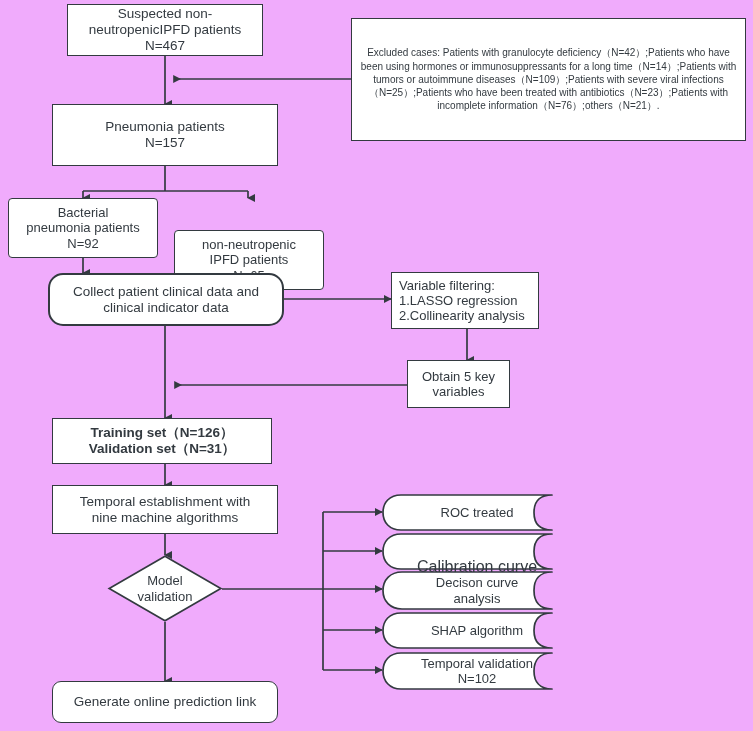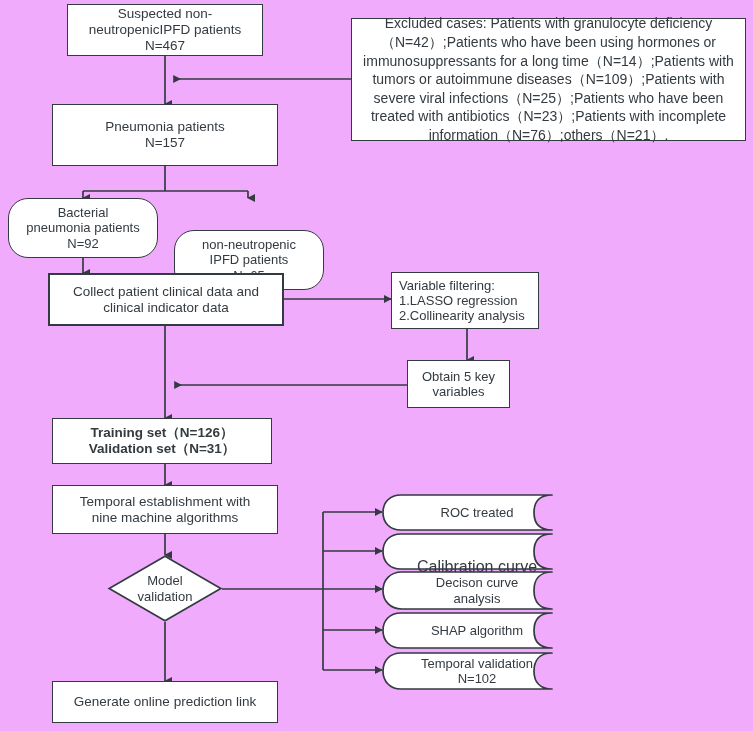--- a/index.html
+++ b/index.html
@@ -30,22 +30,22 @@
     display: flex;
     align-items: center;
     justify-content: center;
     text-align: center;
     background: #ffffff;
     border: 1.6px solid #333a40;
     color: #333a40;
     line-height: 1.18;
     white-space: pre-line;
   }
-  .node.thick { border-width: 2.6px; }
-  .node.rounded { border-radius: 20px; }
+  .node.thick { border-width: 2.6px; border-radius: 15px; }
+  .node.rounded { border-radius: 4px; }
   .node.justify-left {
     justify-content: flex-start;
     text-align: left;
   }
   .pill-wrap {
     position: absolute;
     box-sizing: border-box;
   }
   .pill-wrap svg {
     position: absolute;
@@ -143,21 +143,21 @@
       <path d="M323,670 L382,670" marker-end="url(#arrowRight)"></path>
     </g>
   </svg>
 
   <div class="node" style="left:67px; top:4px; width:196px; height:52px; font-size:13.5px;">
     <span>Suspected  non-
 neutropenicIPFD patients
 N=467</span>
   </div>
 
-  <div class="node justify-left" style="left:351px; top:18px; width:395px; height:123px; font-size:14px; padding:5px 8px; text-align:center; justify-content:center;">
+  <div class="node justify-left" style="left:351px; top:18px; width:395px; height:123px; font-size:10px; padding:5px 8px; text-align:center; justify-content:center;">
     <span style="display:block; width:100%; text-align:center; white-space:normal; line-height:1.33;">Excluded cases: Patients with granulocyte deficiency（N=42）;Patients who have been using hormones or immunosuppressants for a long time（N=14）;Patients with tumors or autoimmune diseases（N=109）;Patients with severe viral infections（N=25）;Patients who have been treated with antibiotics（N=23）;Patients with incomplete information（N=76）;others（N=21）.</span>
   </div>
 
   <div class="node" style="left:52px; top:104px; width:226px; height:62px; font-size:13.5px;">
     <span>Pneumonia patients
 N=157</span>
   </div>
 
   <div class="node rounded" style="left:8px; top:198px; width:150px; height:60px; font-size:13px;">
     <span>Bacterial
@@ -200,21 +200,21 @@
   <div class="diamond-wrap" style="left:108px; top:555px; width:114px; height:67px;">
     <svg width="114" height="67" viewBox="0 0 114 67">
       <polygon points="57,1.2 112.8,33.5 57,65.8 1.2,33.5" fill="#ffffff" stroke="#333a40" stroke-width="1.7"></polygon>
     </svg>
     <div class="diamond-label" style="font-size:13px;">
       <span>Model
 validation</span>
     </div>
   </div>
 
-  <div class="node" style="left:52px; top:681px; width:226px; height:42px; font-size:13.5px;">
+  <div class="node" style="left:52px; top:681px; width:226px; height:42px; font-size:13.5px;border-radius:9px;">
     <span>Generate online prediction link</span>
   </div>
 
   <div class="pill-wrap" style="left:382px; top:494px; width:190px; height:37px;">
     <svg width="190" height="37" viewBox="0 0 190 37">
       <path d="M19,1 L170,1 C157,1 152,8.5 152,18.5 C152,28.5 157,36 170,36 L19,36
                C7.5,36 1,28.5 1,18.5 C1,8.5 7.5,1 19,1 Z" fill="#ffffff" stroke="#333a40" stroke-width="1.7" stroke-linejoin="round"></path>
     </svg>
     <div class="pill-label" style="font-size:13px; padding-right:34px;">
       <span>ROC treated</span>

